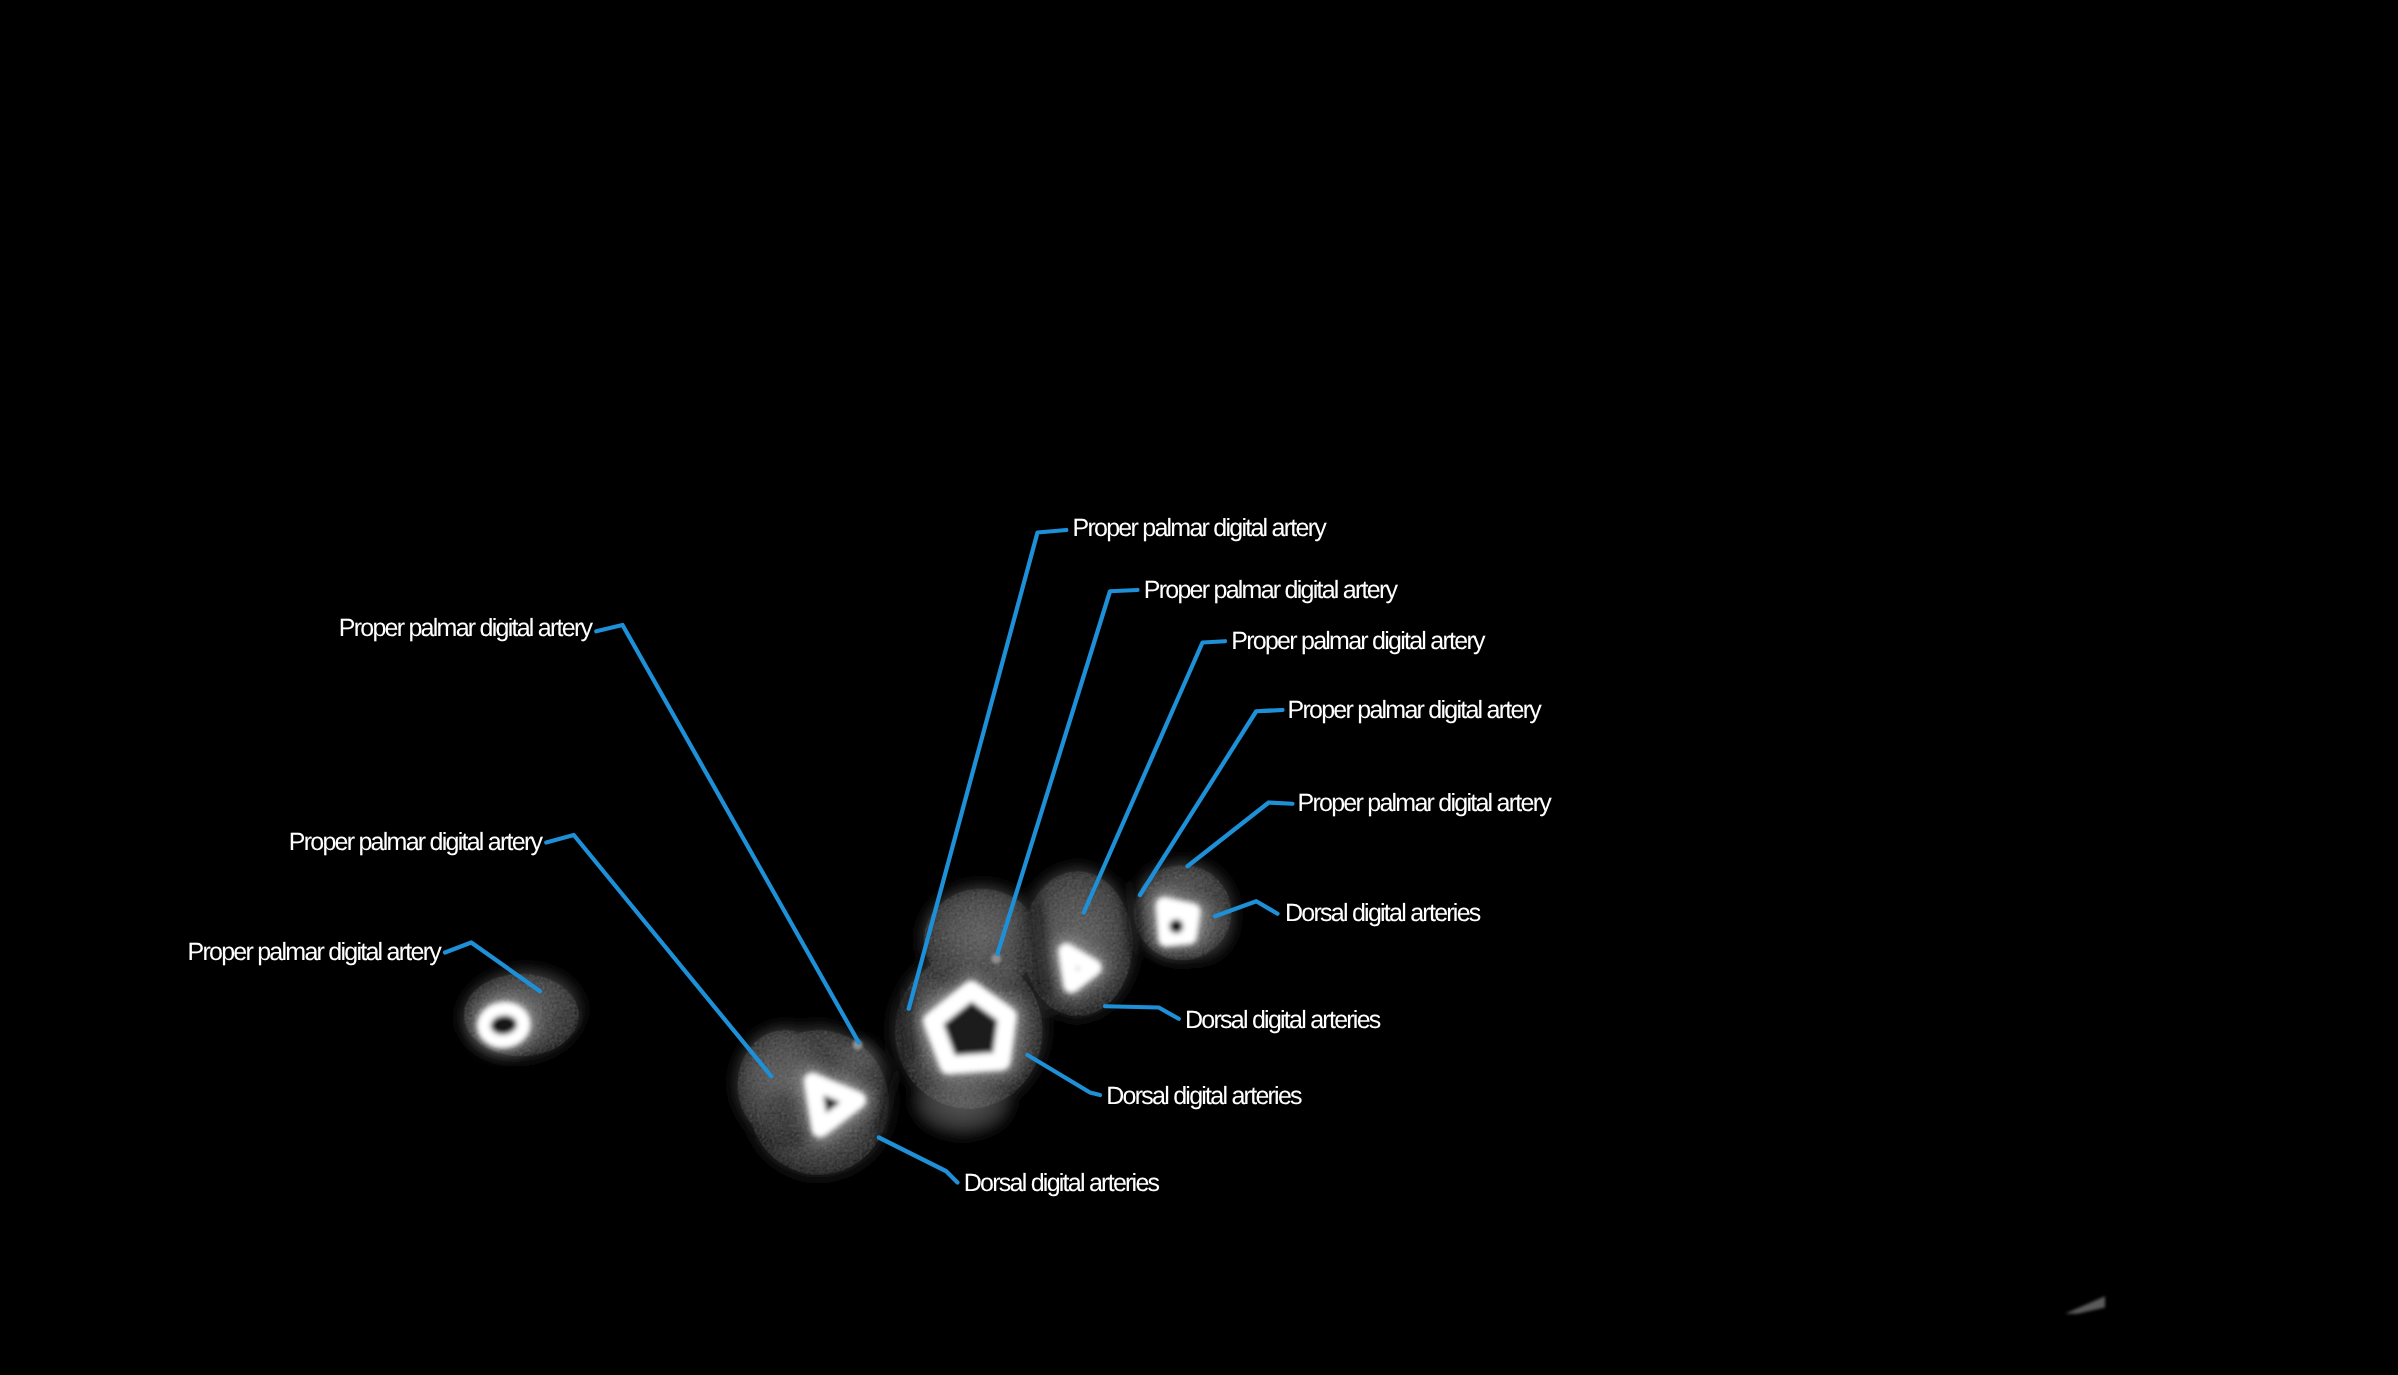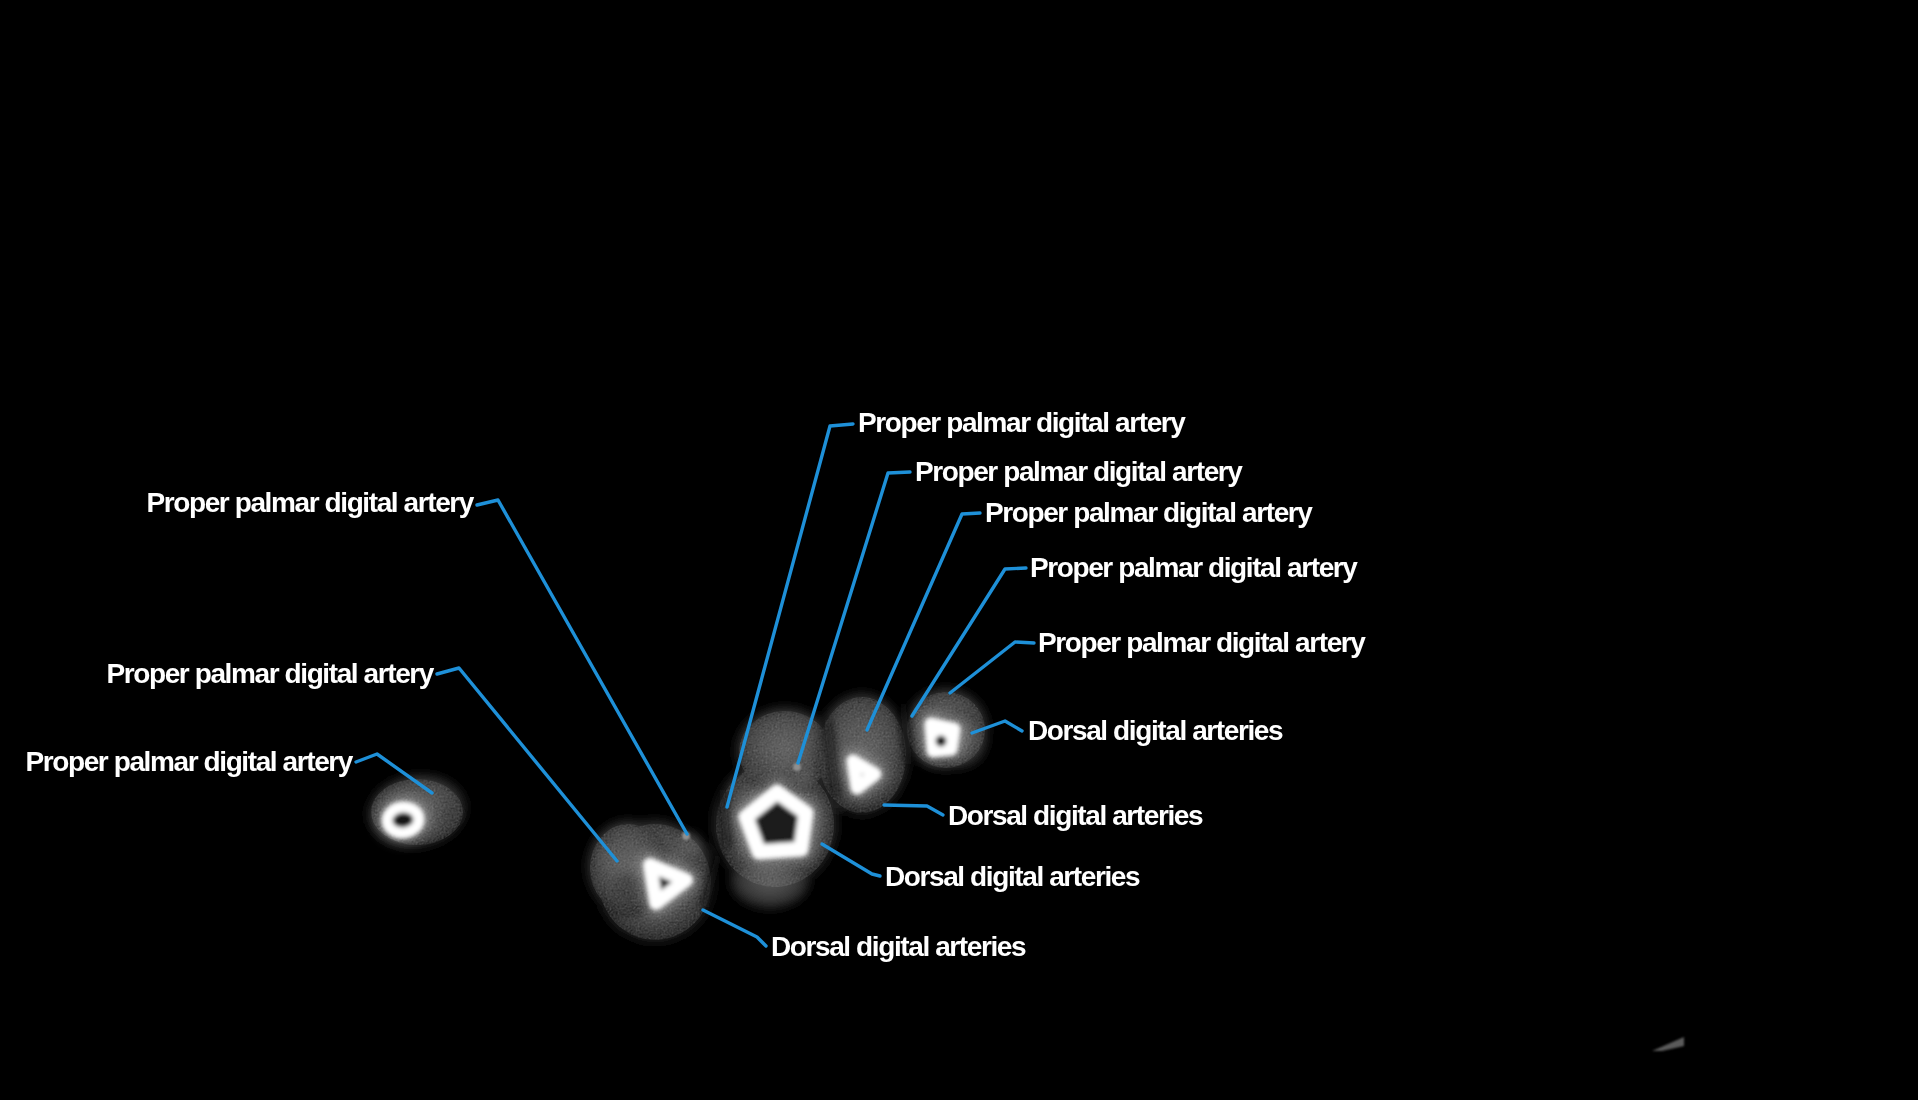--- a/index.html
+++ b/index.html
@@ -1,19 +1,19 @@
 <!DOCTYPE html>
 <html><head>
 <meta charset="utf-8">
 <style>
   html,body{margin:0;padding:0;background:#000;}
   #stage{position:relative;width:1918px;height:1100px;background:#000;overflow:hidden;
          font-family:"Liberation Sans","DejaVu Sans",sans-serif;}
   svg.layer{position:absolute;left:0;top:0;}
-  .label{position:absolute;color:#fff;font-size:28px;line-height:30px;font-weight:700;
+  .label{position:absolute;color:#fff;font-size:20px;line-height:30px;font-weight:400;
          letter-spacing:-1.4px;white-space:nowrap;text-shadow:0 1px 2px rgba(0,0,0,.85);}
 </style>
 </head>
 <body>
 
 <div id="stage">
 
   <svg class="layer" width="1918" height="1100" viewBox="0 0 1918 1100">
     <defs>
       <radialGradient id="gSoft" cx="50%" cy="46%" r="58%">

